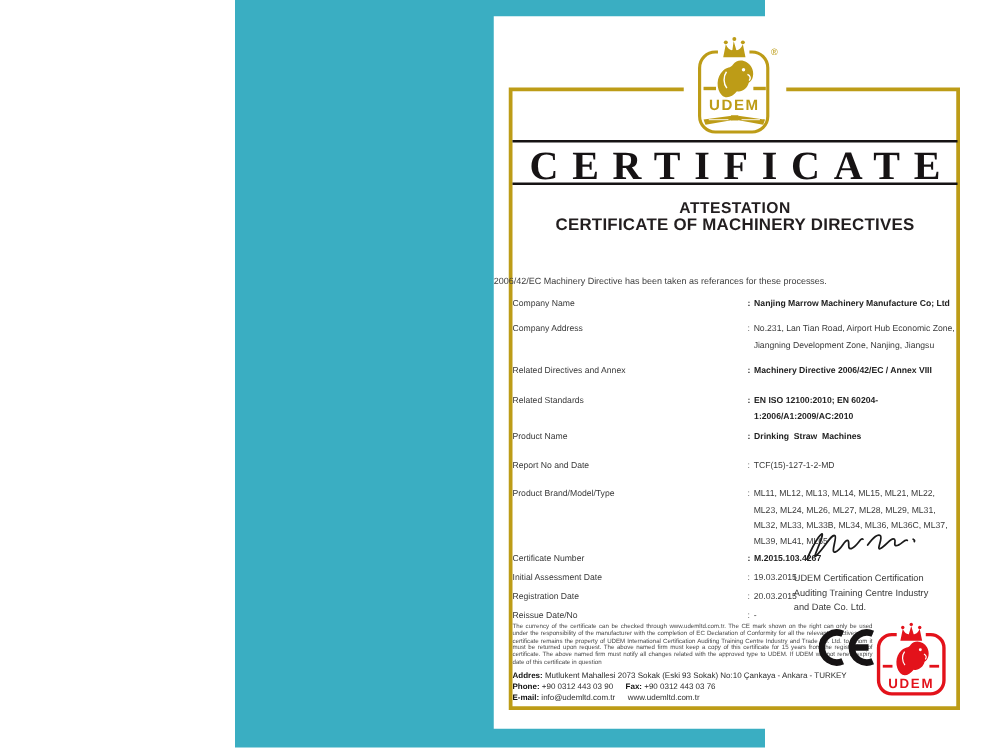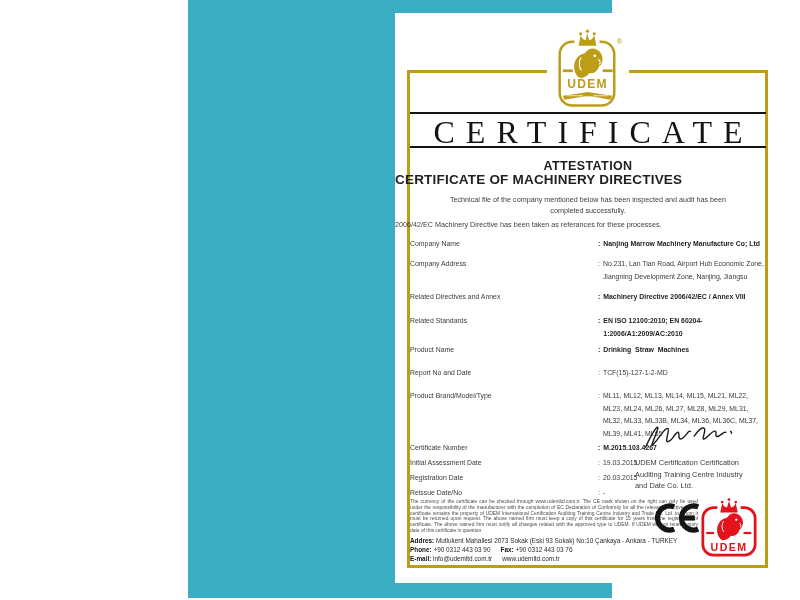--- a/index.html
+++ b/index.html
@@ -14,25 +14,25 @@
 
   .gold-frame{position:absolute;left:12px;top:57px;right:13px;bottom:15px;border:3px solid var(--gold);}
 
   .logo-wrap{position:absolute;left:152px;top:15px;width:82px;height:86px;background:#ffffff;display:flex;justify-content:center;}
 
   .rule{position:absolute;left:15px;right:15px;height:2.4px;background:#161314;}
   .rule-top{top:99px;}
   .rule-bottom{top:133px;}
 
   .title{position:absolute;left:0;right:0;top:101px;text-align:center;
-    font-family:"Liberation Serif",serif;font-weight:normal;font-size:32px;
+    font-family:"Liberation Serif",serif;font-weight:bold;font-size:32px;
     letter-spacing:11px;color:#161314;white-space:nowrap;text-indent:11px;}
 
   .h-att{position:absolute;left:0;right:0;top:146px;text-align:center;font-weight:bold;font-size:12.5px;letter-spacing:.4px;}
-  .h-dir{position:absolute;left:0;right:0;top:159px;text-align:left;font-weight:bold;font-size:13.5px;letter-spacing:.2px;}
+  .h-dir{position:absolute;left:0;right:0;top:159px;text-align:center;font-weight:bold;font-size:13.5px;letter-spacing:.2px;}
 
   .p1{position:absolute;left:43px;width:300px;top:181px;text-align:center;font-size:7.2px;line-height:11px;color:#3d3d3d;}
   .p2{position:absolute;left:0;right:0;top:207px;font-size:7.2px;color:#3d3d3d;}
 
   .row{position:absolute;left:15px;right:13px;display:flex;font-size:6.9px;line-height:12.5px;color:#3a3a3a;}
   .row .lbl{width:188px;flex:none;}
   .row .cell{flex:1;display:flex;}
   .row .colon{flex:none;margin-right:3px;}
   .row .val{white-space:pre-wrap;}
   .row.boldval .cell{font-weight:bold;color:#222;}
@@ -85,21 +85,20 @@
       </svg>
     </div>
 
     <div class="rule rule-top"></div>
     <div class="title">CERTIFICATE</div>
     <div class="rule rule-bottom"></div>
 
     <div class="h-att">ATTESTATION</div>
     <div class="h-dir">CERTIFICATE OF MACHINERY DIRECTIVES</div>
 
-    <div class="p1">Technical file of the company mentioned below has been inspected and audit has been completed successfully.</div>
     <div class="p2">2006/42/EC Machinery Directive has been taken as referances for these processes.</div>
 
     <div class="row boldval" style="top:225px">
       <span class="lbl">Company Name</span>
       <span class="cell">
           <span class="colon">:</span>
           <span class="val">Nanjing Marrow Machinery Manufacture Co; Ltd</span>
         </span>
     </div>
     <div class="row" style="top:245px">

